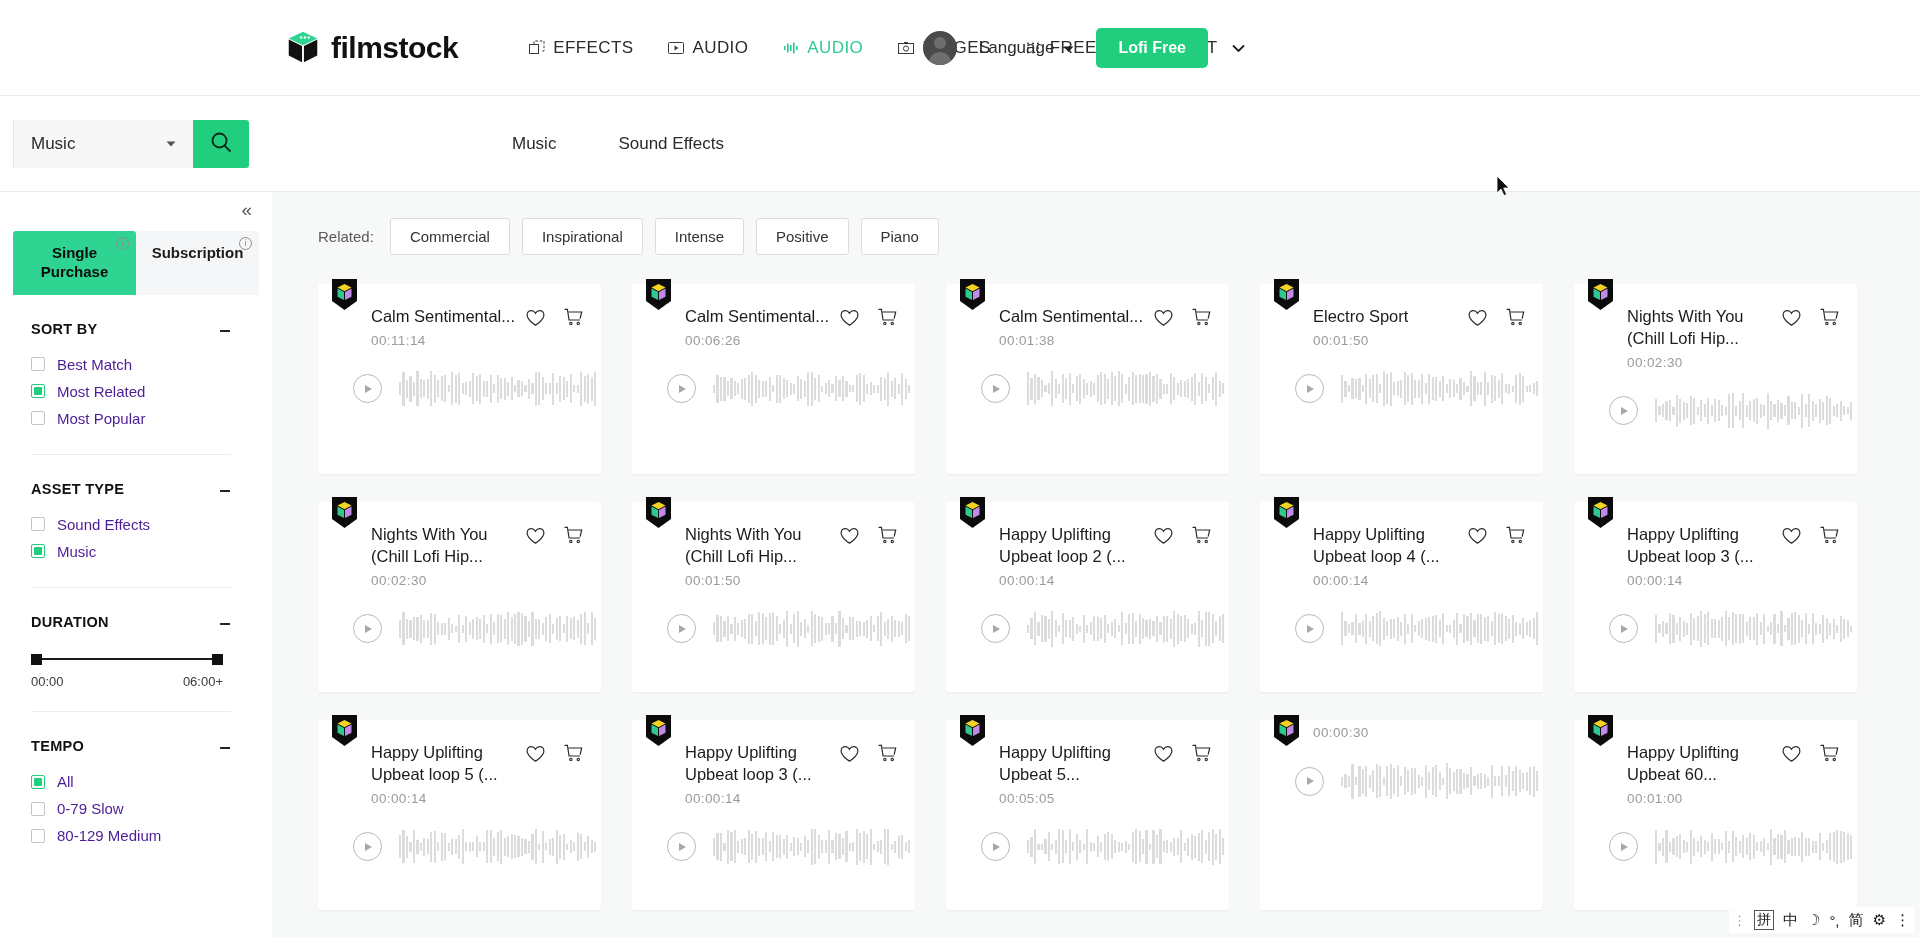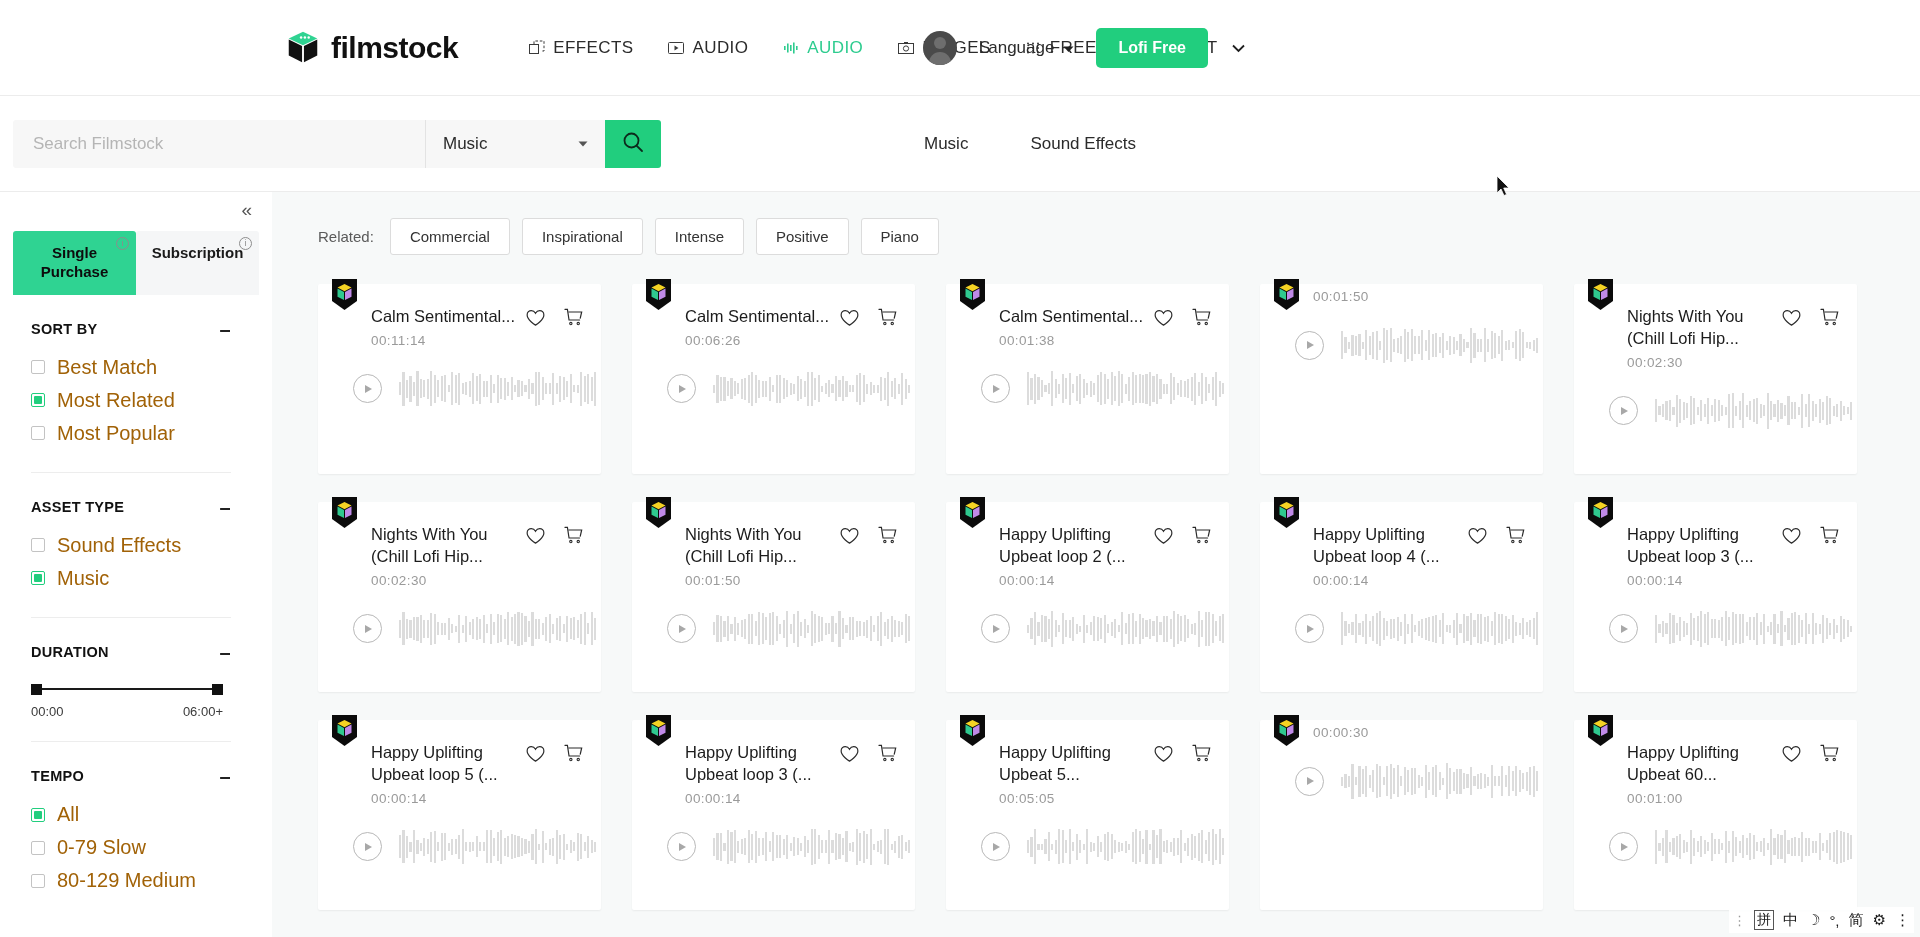--- a/index.html
+++ b/index.html
@@ -131,21 +131,21 @@
   .box {
     width:14px; height:14px; border:1.4px solid #c3c3c3; border-radius:2px;
     background:#fff; flex:none;
   }
   .box.checked {
     border-color:#21ce7e; position:relative; background:#fff;
   }
   .box.checked::after {
     content:""; position:absolute; inset:2px; background:#21ce7e; border-radius:1px;
   }
-  .opt-label { font-size:20px; color:#a16207; }
+  .opt-label { font-size:15px; color:#4c1d95; }
   .divider { height:1px; background:#ededed; margin-top: 22px; width:200px; }
   .slider-wrap { padding: 14px 0 0 0; position:relative; width:192px; }
   .slider-track { height:2.5px; background:#1a1a1a; width:100%; position:relative; }
   .knob { width:11px; height:11px; background:#111; position:absolute; top:-4px; }
   .knob.left { left:0; }
   .knob.right { right:0; }
   .slider-labels {
     display:flex; justify-content:space-between; font-size:13px;
     color:#3a3a3a; margin-top: 14px; width:192px;
   }
@@ -309,21 +309,20 @@
             <path d="M0.5 0.5 L5.5 6 L10.5 0.5 Z" fill="#1f1f1f"></path>
           </svg>
       </span>
     </div>
     <button class="join-btn">Lofi Free</button>
   </div>
 </div>
 
 <div class="searchbar-row">
   <div class="search-group">
-    <input class="search-input" placeholder="Search Filmstock" style="">
     <div class="search-select">
       <span>Music</span>
       <span class="sel-caret">
         <svg width="10" height="6" viewBox="0 0 10 6">
             <path d="M0.5 0.5 L5 5.5 L9.5 0.5 Z" fill="#555"></path>
           </svg>
       </span>
     </div>
     <button class="search-btn">
       <span>
@@ -714,20 +713,38 @@
             </div>
           </div>
         </div>
         <div class="card">
           <svg class="badge" viewBox="0 0 25 31">
             <path d="M0 0 H25 V22 L12.5 31 L0 22 Z" fill="#0b0b0b"></path>
             <path d="M12.5 5 L19.5 8.6 L12.5 12.2 L5.5 8.6 Z" fill="#f5d324"></path>
             <path d="M5.5 9.6 L12 12.9 L12 21 L5.5 17.7 Z" fill="#2fc98f"></path>
             <path d="M13 12.9 L19.5 9.6 L19.5 17.7 L13 21 Z" fill="#c08ae8"></path>
           </svg>
+          <div class="card-head">
+            <div class="card-title">Electro Sport</div>
+            <div class="card-icons">
+              <span class="ico-btn">
+                <svg width="19" height="18" viewBox="0 0 20 18">
+                  <path d="M10 16.5 C10 16.5 1.2 11.2 1.2 5.8 C1.2 3 3.3 1.2 5.6 1.2 C7.4 1.2 9.1 2.4 10 4 C10.9 2.4 12.6 1.2 14.4 1.2 C16.7 1.2 18.8 3 18.8 5.8 C18.8 11.2 10 16.5 10 16.5 Z" fill="none" stroke="#2a2a2a" stroke-width="1.25"></path>
+                </svg>
+              </span>
+              <span class="ico-btn">
+                <svg width="19" height="19" viewBox="0 0 20 20">
+                  <path d="M1 1.4 H3.6 L5.3 12.6 H16.4" fill="none" stroke="#2a2a2a" stroke-width="1.25" stroke-linecap="round"></path>
+                  <path d="M4.6 4.2 H18.6 L17 11.2" fill="none" stroke="#2a2a2a" stroke-width="1.25"></path>
+                  <circle cx="7.2" cy="16.4" r="1.25" fill="none" stroke="#2a2a2a" stroke-width="1.1"></circle>
+                  <circle cx="15" cy="16.4" r="1.25" fill="none" stroke="#2a2a2a" stroke-width="1.1"></circle>
+                </svg>
+              </span>
+            </div>
+          </div>
           <div class="card-time">00:01:50</div>
           <div class="player">
             <span class="play-circle">
               <span class="play-tri"></span>
             </span>
             <div class="wave">
               <i style="height:28px"></i>
               <i style="height:16px"></i>
               <i style="height:7px"></i>
               <i style="height:21px"></i>

